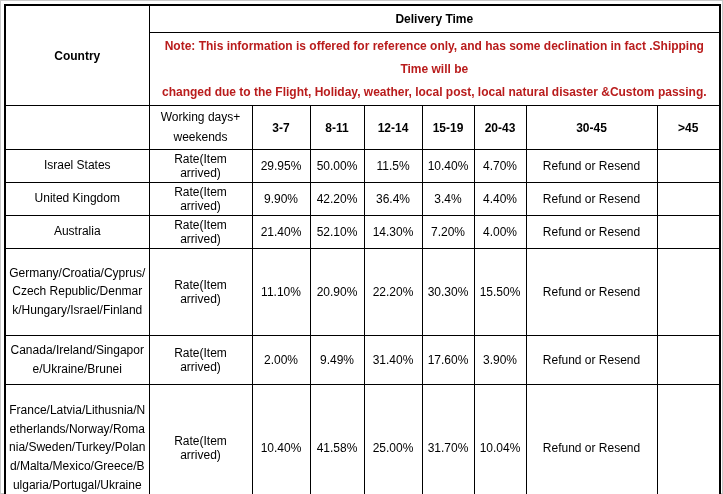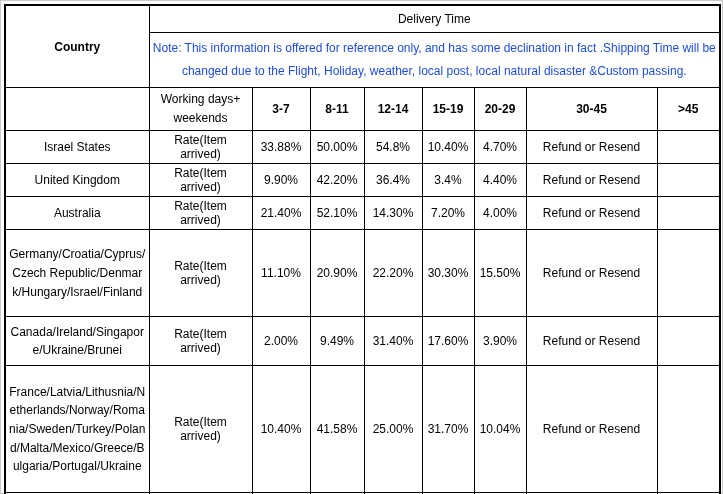--- a/index.html
+++ b/index.html
@@ -26,21 +26,21 @@
     border: 1px solid #000;
     padding: 2px 3px;
     text-align: center;
     vertical-align: middle;
     font-size: 12px;
     color: #000;
     overflow: hidden;
     background: #fff;
   }
   td.title-cell {
-    font-weight: normal;
+    font-weight: bold;
     font-size: 14px;
     height: 22px;
   }
   td.country-head-cell {
     font-weight: bold;
     font-size: 14px;
   }
   td.note-cell {
     height: 50px;
     font-size: 12px;
@@ -94,45 +94,45 @@
       <col style="width:52px">
       <col style="width:131px">
       <col style="width:63px">
     </colgroup>
     <thead>
       <tr>
         <td class="country-head-cell" rowspan="2">Country</td>
         <td class="title-cell" colspan="8">Delivery Time</td>
       </tr>
       <tr>
-        <td class="note-cell" colspan="8" style="color: #1d4ed8;">
+        <td class="note-cell" colspan="8" style="color: #b91c1c; font-weight: bold;">
           <span style="display:block">Note: This information is offered for reference only, and has some declination in fact .Shipping Time will be</span>
           <span style="display:block">changed due to the Flight, Holiday, weather, local post, local natural disaster &amp;Custom passing.</span>
         </td>
       </tr>
       <tr>
         <td class="col-head"></td>
         <td class="col-head workdays-head">Working days+ weekends</td>
         <td class="col-head">3-7</td>
         <td class="col-head">8-11</td>
         <td class="col-head">12-14</td>
         <td class="col-head">15-19</td>
-        <td class="col-head">20-29</td>
+        <td class="col-head">20-43</td>
         <td class="col-head">30-45</td>
         <td class="col-head">&gt;45</td>
       </tr>
     </thead>
     <tbody>
 
     <tr>
           <td class="country-cell">Israel States</td>
           <td class="rate-cell">Rate(Item arrived)</td>
-          <td class="value-cell">33.88%</td>
+          <td class="value-cell">29.95%</td>
           <td class="value-cell">50.00%</td>
-          <td class="value-cell">54.8%</td>
+          <td class="value-cell">11.5%</td>
           <td class="value-cell">10.40%</td>
           <td class="value-cell">4.70%</td>
           <td class="value-cell">Refund or Resend</td>
           <td class="value-cell"></td>
         </tr>
         <tr>
           <td class="country-cell">United Kingdom</td>
           <td class="rate-cell">Rate(Item arrived)</td>
           <td class="value-cell">9.90%</td>
           <td class="value-cell">42.20%</td>

